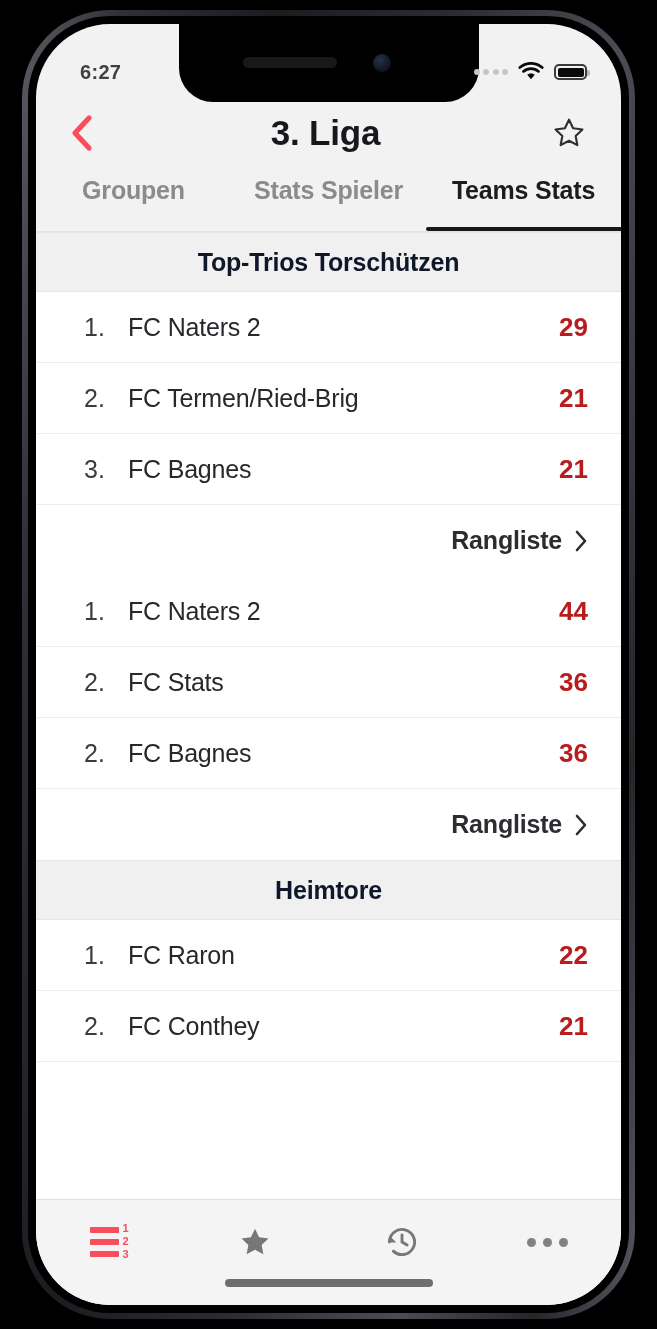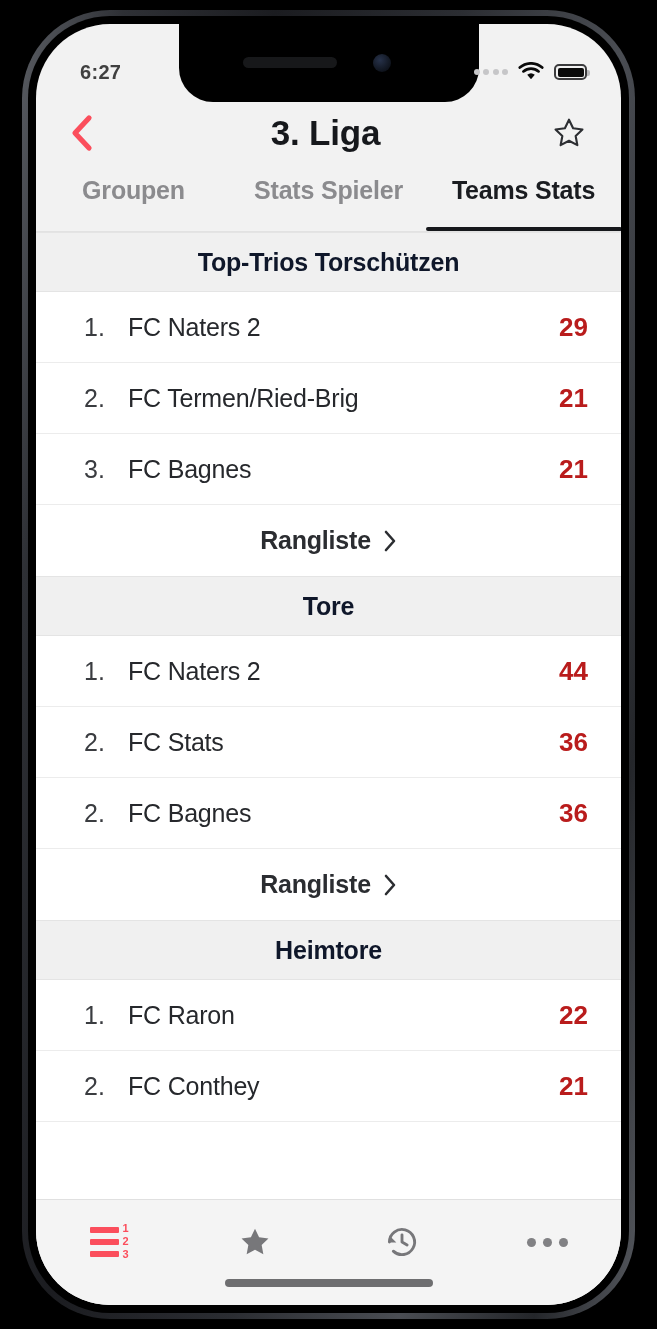--- a/index.html
+++ b/index.html
@@ -154,21 +154,21 @@
     font-size: 25px; color: #3a3c40; width: 44px; flex: none;
   }
   .rank-row .rank-name {
     font-size: 25px; color: #26282c; flex: 1; letter-spacing: -.2px;
   }
   .rank-row .rank-value {
     font-size: 26px; font-weight: 700; color: #b91c1c;
   }
   .more-row {
     height: 71px;
-    display: flex; align-items: center; justify-content: center;
+    display: flex; align-items: center; justify-content: flex-end;
     padding: 0 33px;
     background: #fff;
   }
   .more-row .more-label {
     font-size: 25px; font-weight: 700; color: #2b2d31; letter-spacing: -.2px;
   }
   .more-row .chev { margin-left: 12px; display: flex; align-items: center; }
 
   
   #bottom-bar {
@@ -282,23 +282,20 @@
         </div>
         <div class="more-row">
           <span class="more-label">Rangliste</span>
           <span class="chev">
             <svg width="14" height="24" viewBox="0 0 14 24">
               <path d="M3 3 L11 12 L3 21" stroke="#2b2d31" stroke-width="2.6" fill="none" stroke-linecap="round" stroke-linejoin="round"></path>
             </svg>
           </span>
         </div>
 
-        <div class="section-header">
-          <span class="section-title">Tore</span>
-        </div>
         <div class="rank-row">
           <span class="rank-pos">1.</span>
           <span class="rank-name">FC Naters 2</span>
           <span class="rank-value">44</span>
         </div>
         <div class="rank-row">
           <span class="rank-pos">2.</span>
           <span class="rank-name">FC Stats</span>
           <span class="rank-value">36</span>
         </div>

